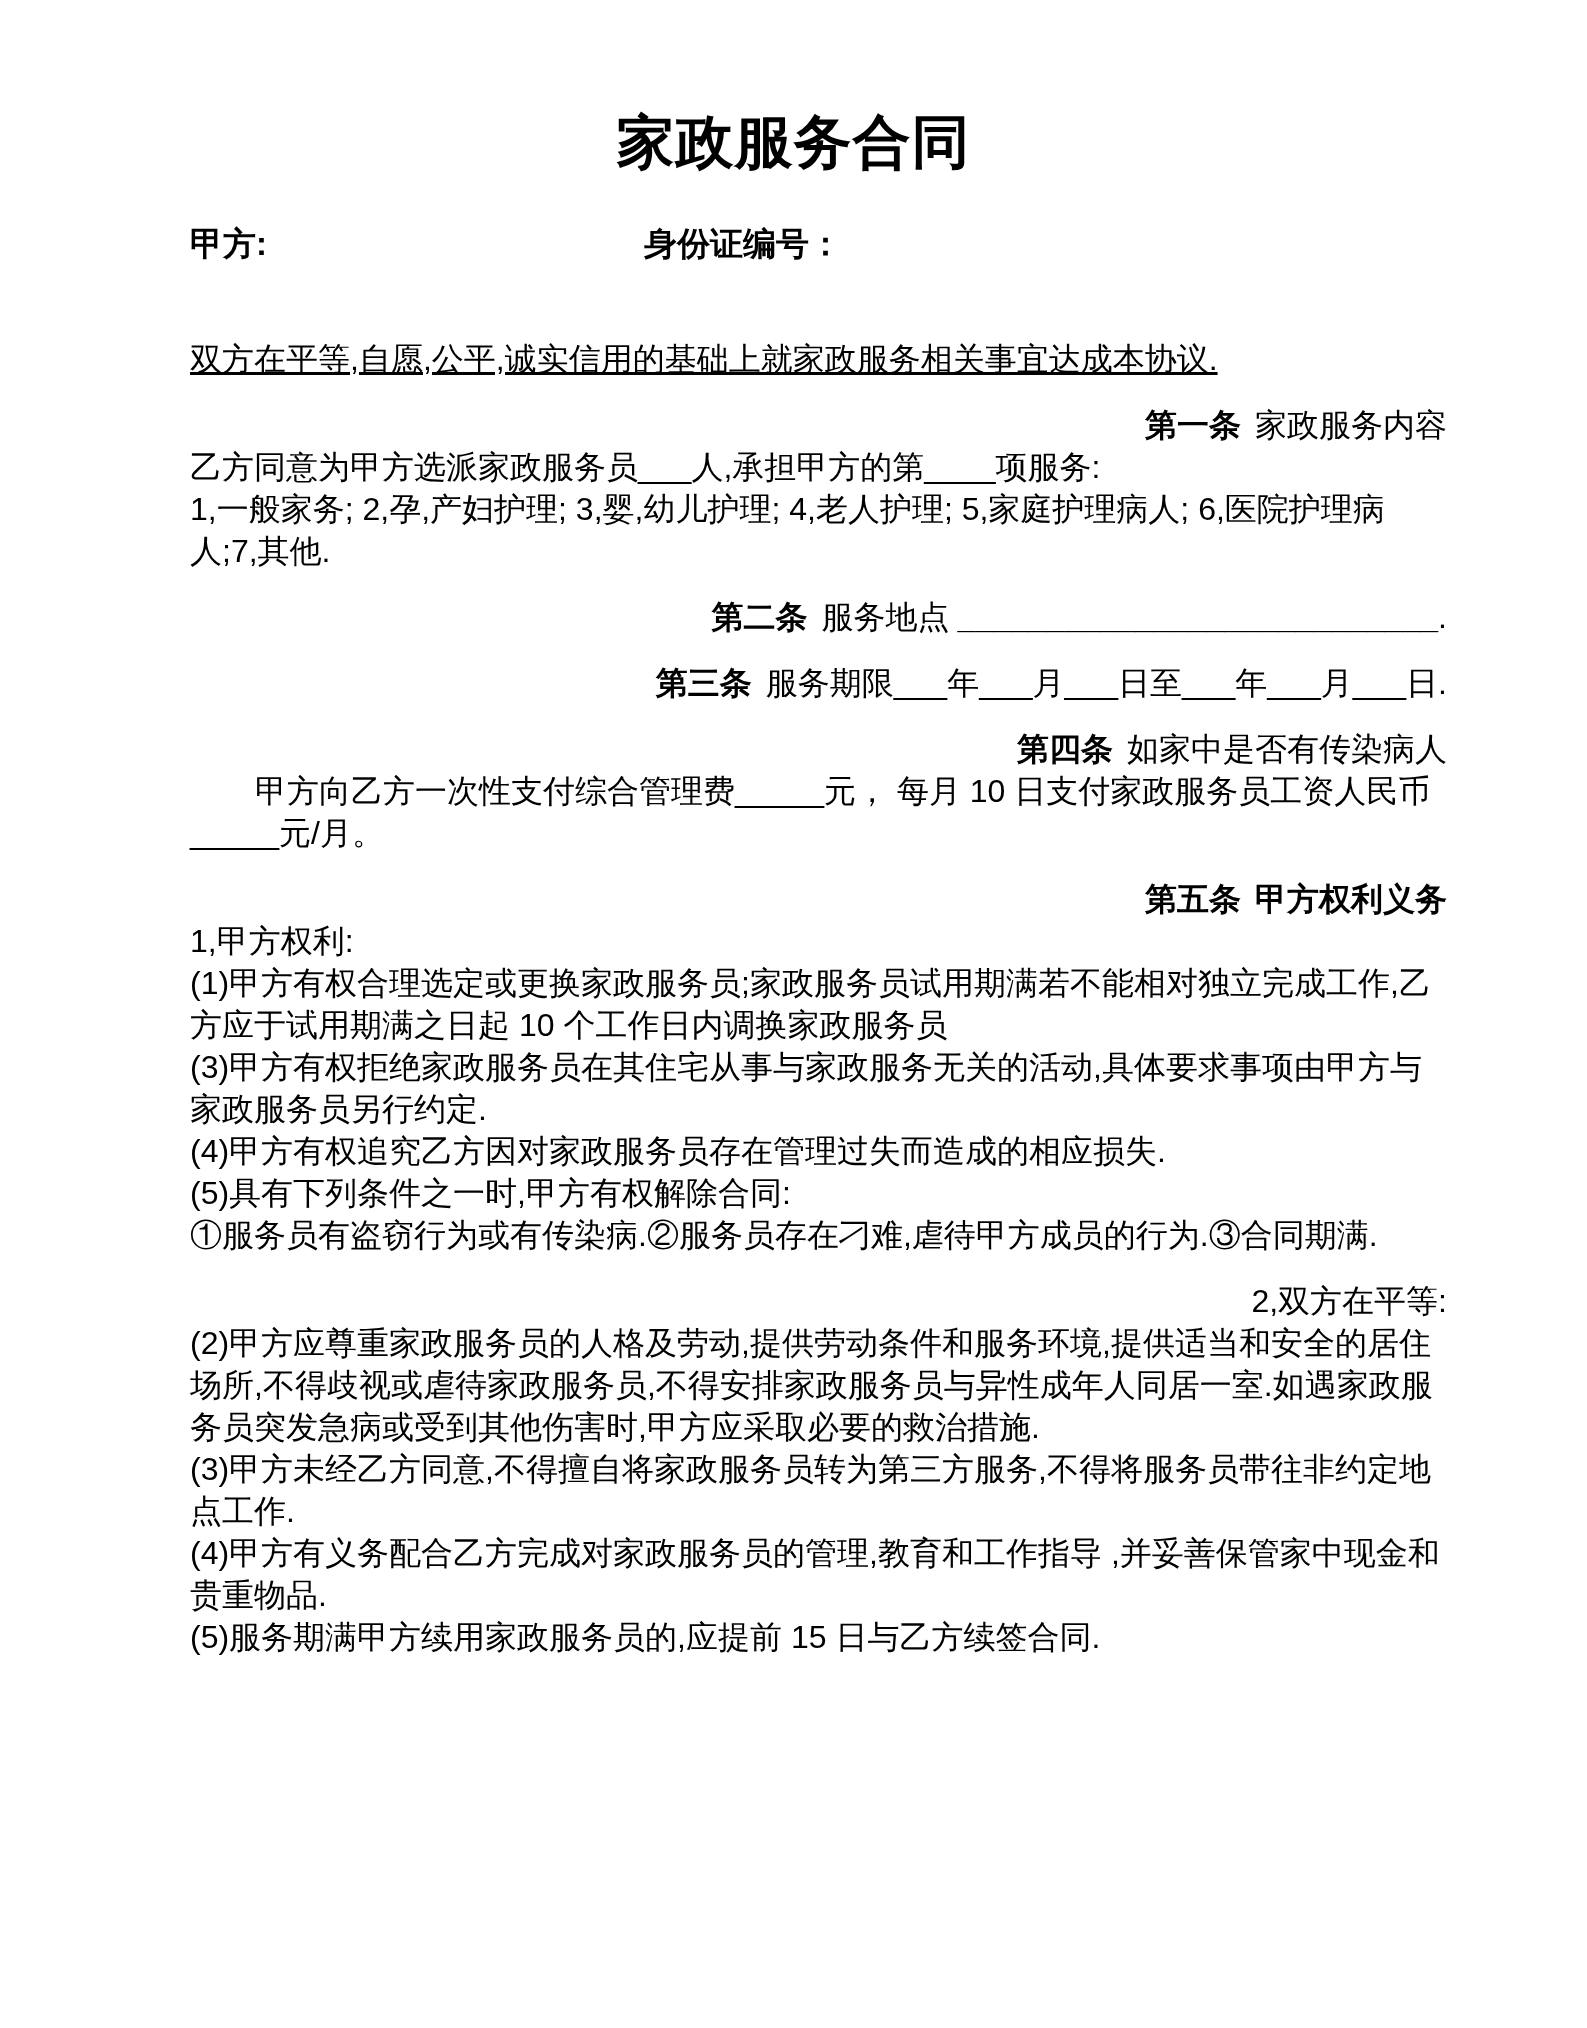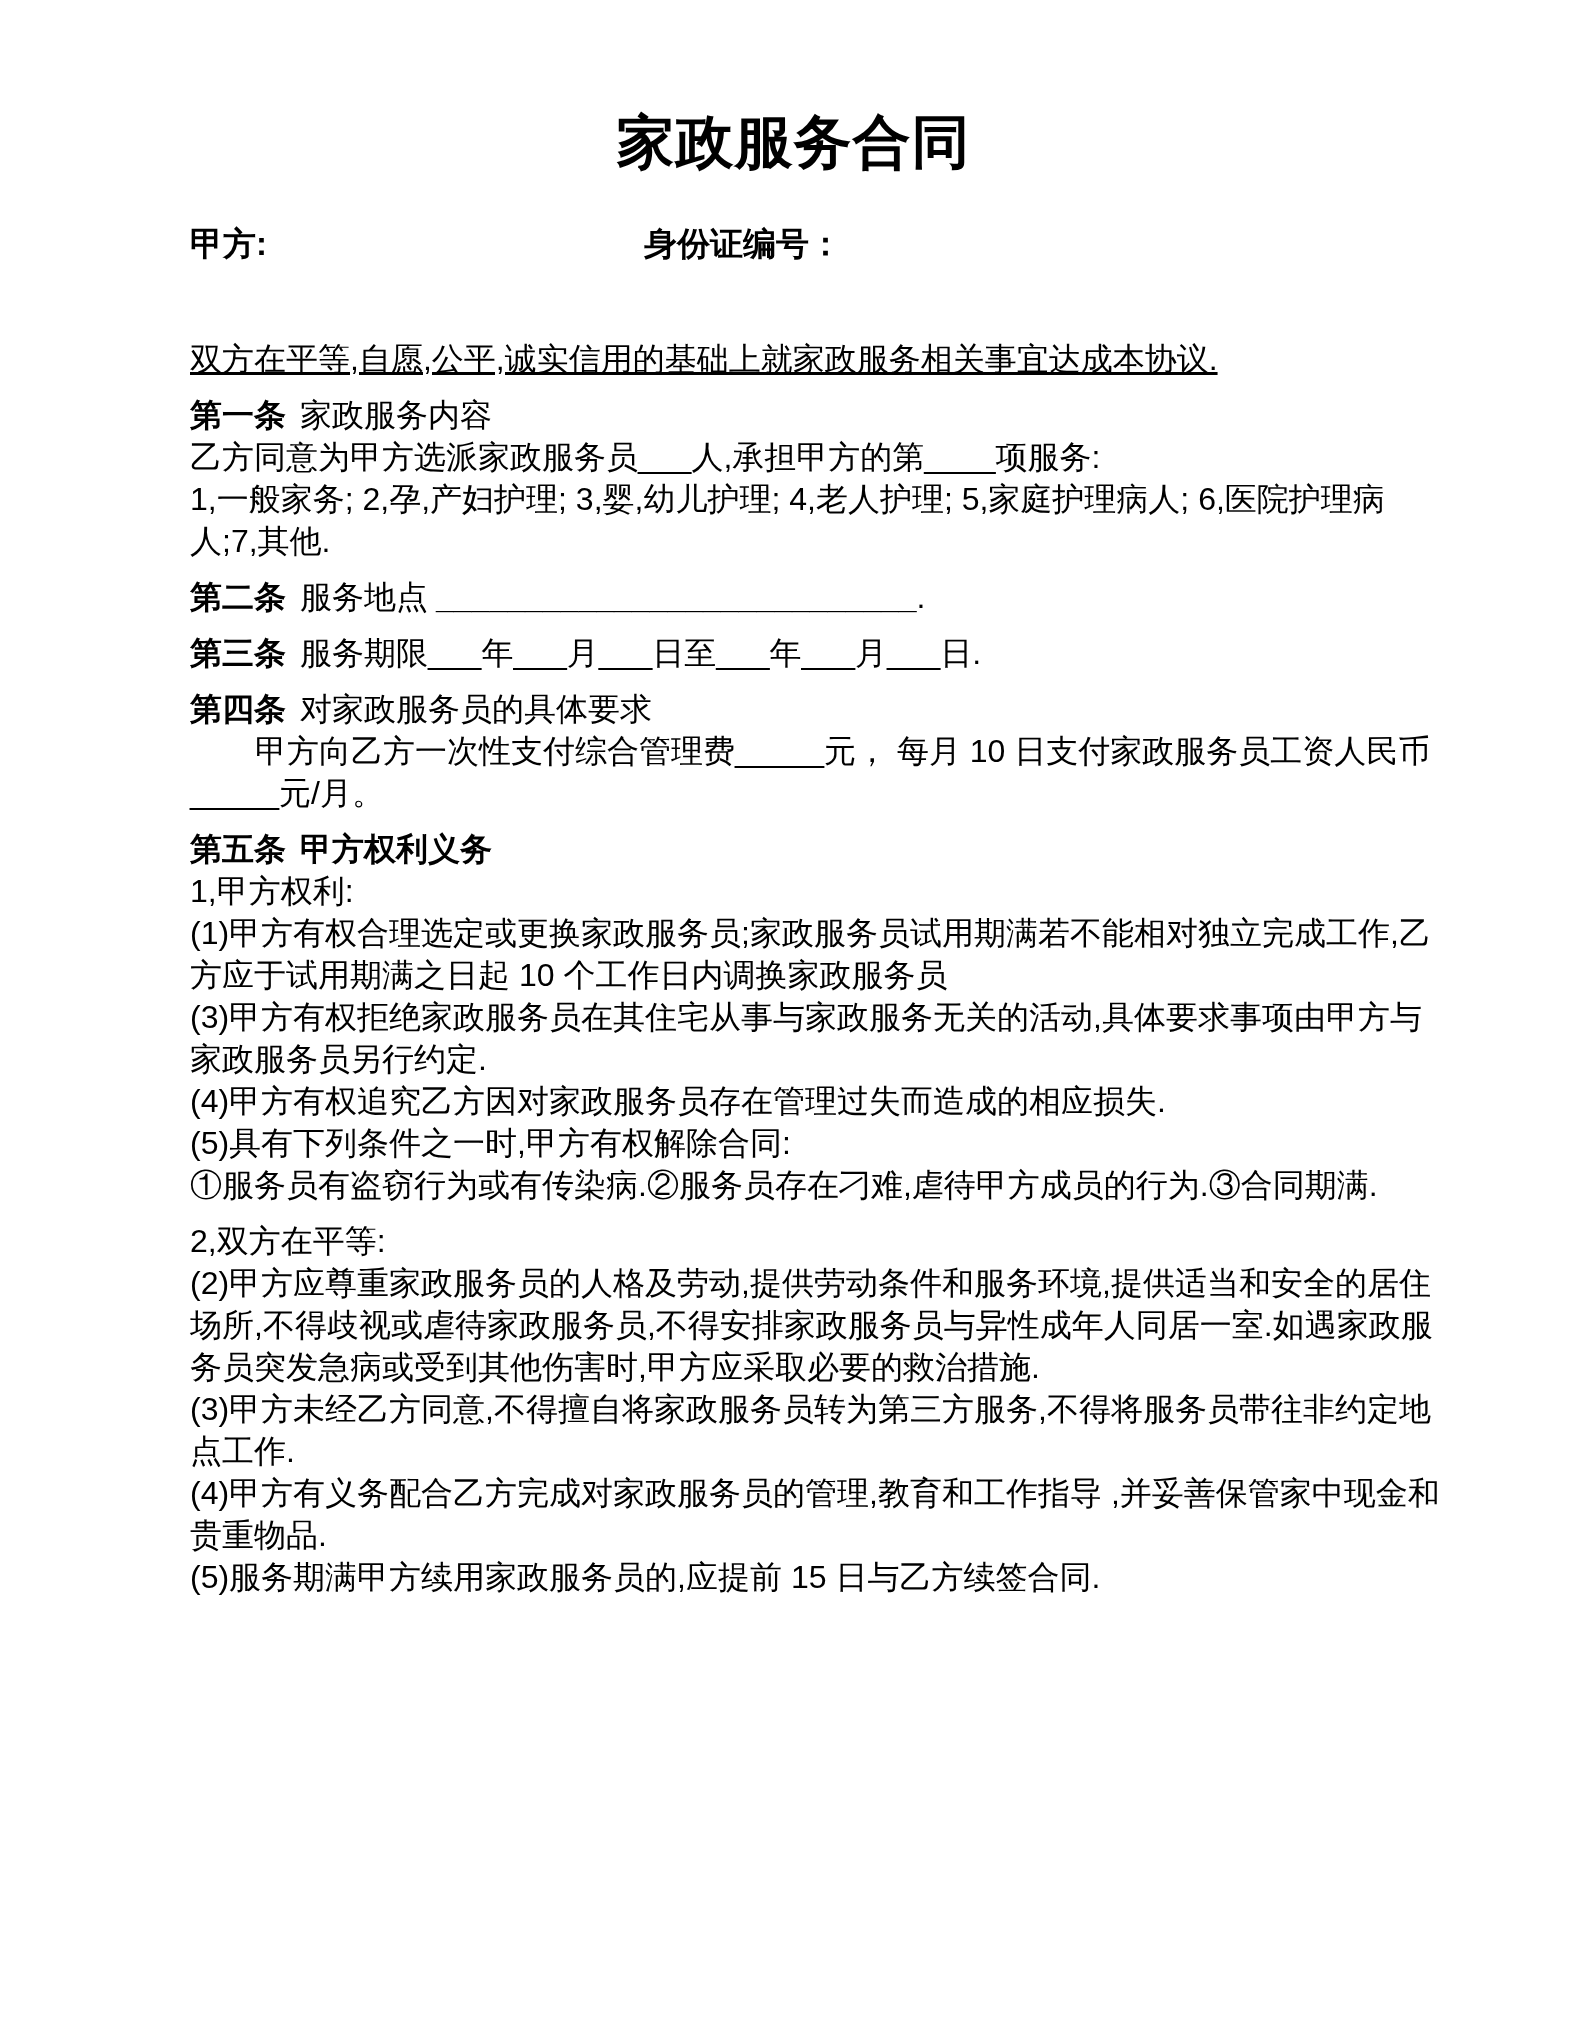--- a/index.html
+++ b/index.html
@@ -40,21 +40,21 @@
   .pos-id  { position: absolute; left: 454px; top: 0; }
   .pos-reg { position: absolute; left: 379px; top: 0; }
   .lbl { margin-right: 10px; }
   .body {
     font-size: 32px;
     line-height: 42px;
     margin: 0;
     font-weight: normal;
   }
   .preamble { margin-top: 74px; text-decoration: underline; }
-  .sect { margin-top: 14px; }
+  .sect { margin-top: 24px; text-align: right; }
   .num { font-weight: bold; margin-right: 14px; }
   .bold { font-weight: bold; }
   .blank { font-weight: bold; margin-left: 8px; letter-spacing: 0; }
   .indent { text-indent: 65px; }
 </style>
 </head>
 <body>
 
 <div class="page">
 
@@ -66,21 +66,21 @@
   <p class="body preamble">双方在平等,自愿,公平,诚实信用的基础上就家政服务相关事宜达成本协议.</p>
 
   <p class="body sect"><span class="num">第一条</span><span>家政服务内容</span></p>
   <p class="body">乙方同意为甲方选派家政服务员___人,承担甲方的第____项服务:</p>
   <p class="body">1,一般家务; 2,孕,产妇护理; 3,婴,幼儿护理; 4,老人护理; 5,家庭护理病人; 6,医院护理病人;7,其他.</p>
 
   <p class="body sect"><span class="num">第二条</span><span>服务地点</span><span class="blank">___________________________</span><span>.</span></p>
 
   <p class="body sect"><span class="num">第三条</span><span>服务期限</span><span>___年___月___日至___年___月___日.</span></p>
 
-  <p class="body sect"><span class="num">第四条</span><span>对家政服务员的具体要求</span></p>
+  <p class="body sect"><span class="num">第四条</span><span>如家中是否有传染病人</span></p>
   <p class="body indent">甲方向乙方一次性支付综合管理费_____元， 每月 10 日支付家政服务员工资人民币_____元/月。</p>
 
   <p class="body sect bold"><span class="num">第五条</span><span>甲方权利义务</span></p>
 
   <p class="body">1,甲方权利:</p>
   <p class="body">(1)甲方有权合理选定或更换家政服务员;家政服务员试用期满若不能相对独立完成工作,乙方应于试用期满之日起 10 个工作日内调换家政服务员</p>
   <p class="body">(3)甲方有权拒绝家政服务员在其住宅从事与家政服务无关的活动,具体要求事项由甲方与家政服务员另行约定.</p>
   <p class="body">(4)甲方有权追究乙方因对家政服务员存在管理过失而造成的相应损失.</p>
   <p class="body">(5)具有下列条件之一时,甲方有权解除合同:</p>
   <p class="body">①服务员有盗窃行为或有传染病.②服务员存在刁难,虐待甲方成员的行为.③合同期满.</p>

